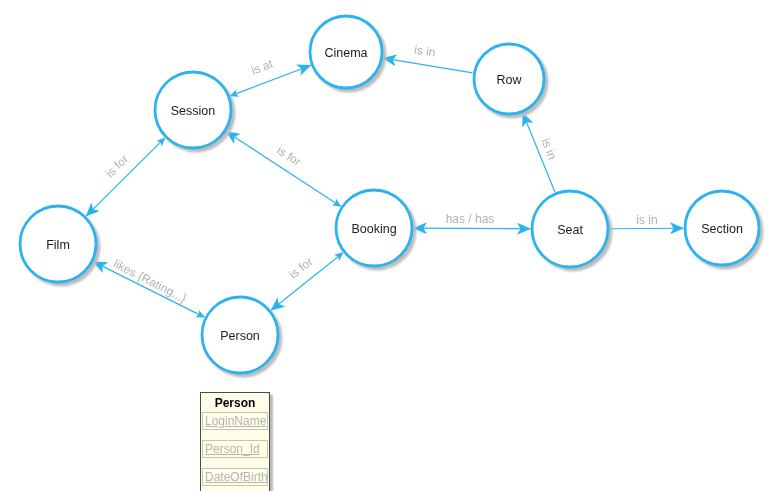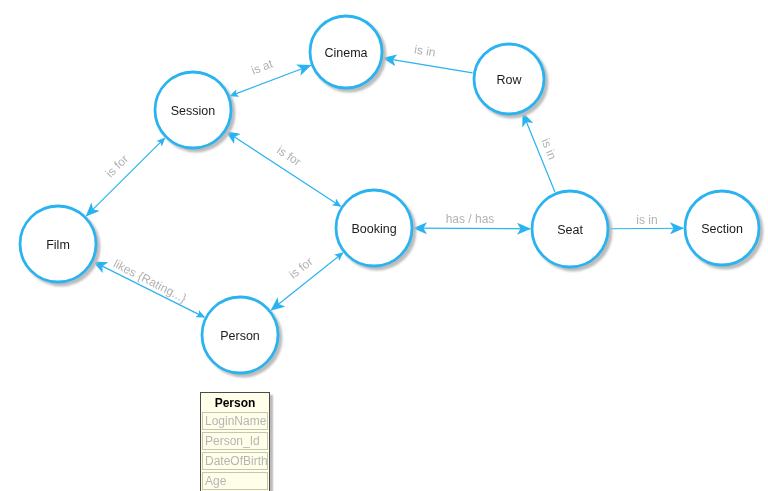--- a/index.html
+++ b/index.html
@@ -46,30 +46,31 @@
     box-sizing: border-box;
   }
   .etable-header {
     font-weight: bold;
     font-size: 12px;
     color: #000000;
     text-align: center;
     padding: 3px 0 2px 0;
   }
   .attr-row {
-    margin: 0 1px 2px 1px;
+    margin: 0 1px 10px 1px;
     border: 1px solid var(--table-row-border, #c6c6ae);
     background: var(--table-bg, #fffee9);
     color: var(--table-row-text, #b5b5b5);
     font-size: 12px;
     height: 14px;
     line-height: 14px;
     padding: 1px 0 1px 2px;
     white-space: nowrap;
     overflow: hidden;
+    text-decoration: underline;
   }
 </style>
 </head>
 <body>
 
 <div class="stage">
   <svg width="768" height="491" viewBox="0 0 768 491" xmlns="http://www.w3.org/2000/svg">
     <defs>
       <marker id="arrow-big" viewBox="0 0 14 12" refX="13" refY="6" markerWidth="14" markerHeight="12" markerUnits="userSpaceOnUse" orient="auto-start-reverse">
         <path class="arrowhead" d="M0,0 L14,6 L0,12 L3.5,6 Z"></path>

